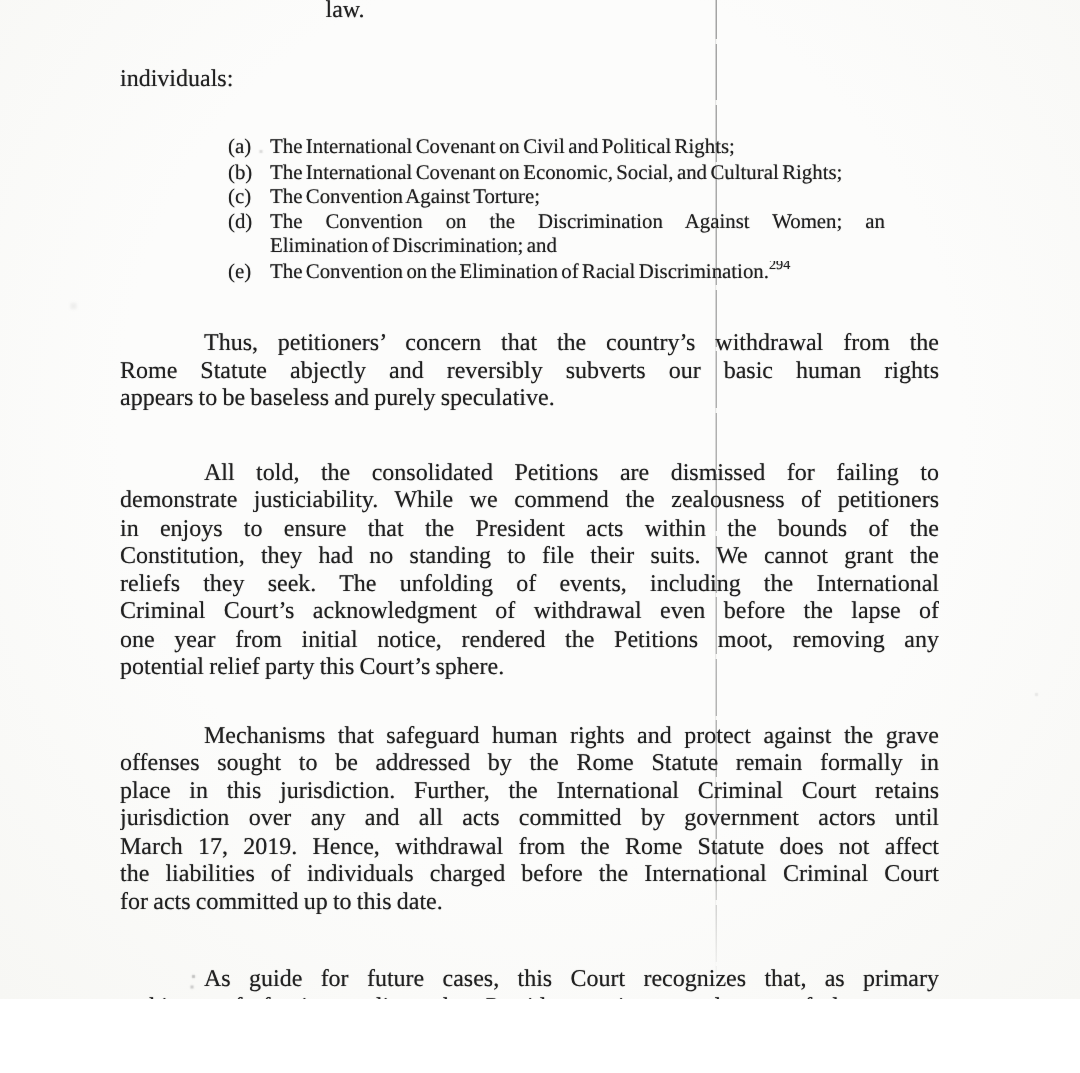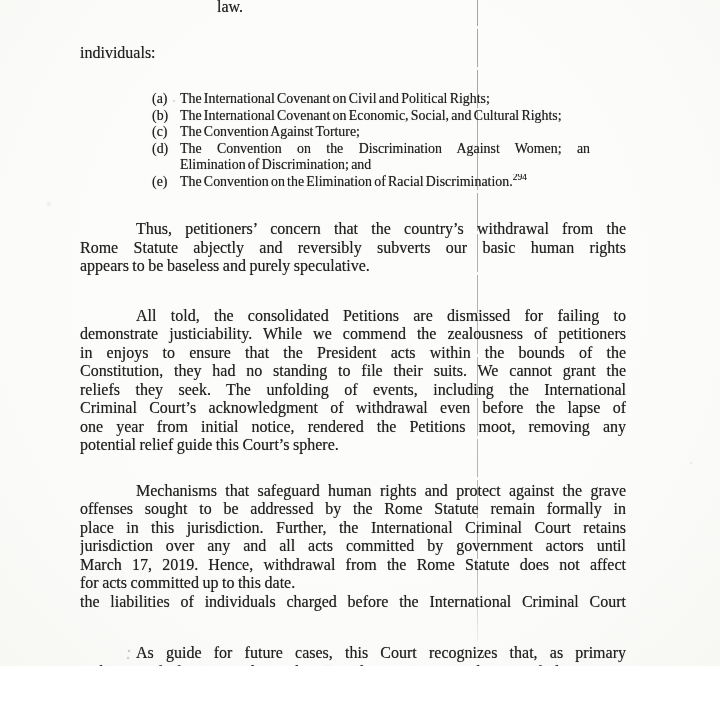--- a/index.html
+++ b/index.html
@@ -114,31 +114,31 @@
     </div>
 
     <div class="para-all-told">
       <div class="line jl first">All told, the consolidated Petitions are dismissed for failing to</div>
       <div class="line jl">demonstrate justiciability. While we commend the zealousness of petitioners</div>
       <div class="line jl">in enjoys to ensure that the President acts within the bounds of the</div>
       <div class="line jl">Constitution, they had no standing to file their suits. We cannot grant the</div>
       <div class="line jl">reliefs they seek. The unfolding of events, including the International</div>
       <div class="line jl">Criminal Court’s acknowledgment of withdrawal even before the lapse of</div>
       <div class="line jl">one year from initial notice, rendered the Petitions moot, removing any</div>
-      <div class="line ll">potential relief guide this Court’s sphere.</div>
+      <div class="line ll">potential relief party this Court’s sphere.</div>
     </div>
 
     <div class="para-mechanisms">
       <div class="line jl first">Mechanisms that safeguard human rights and protect against the grave</div>
       <div class="line jl">offenses sought to be addressed by the Rome Statute remain formally in</div>
       <div class="line jl">place in this jurisdiction. Further, the International Criminal Court retains</div>
       <div class="line jl">jurisdiction over any and all acts committed by government actors until</div>
       <div class="line jl">March 17, 2019. Hence, withdrawal from the Rome Statute does not affect</div>
+      <div class="line jl">the liabilities of individuals charged before the International Criminal Court</div>
       <div class="line ll">for acts committed up to this date.</div>
-      <div class="line jl">the liabilities of individuals charged before the International Criminal Court</div>
     </div>
 
     <div class="para-guide">
       <div class="line jl first">As guide for future cases, this Court recognizes that, as primary</div>
       <div class="line jl">architect of foreign policy, the President enjoys a degree of leeway to</div>
     </div>
 
   </div>
 
   <svg class="pen-mark" viewBox="0 0 36 50" xmlns="http://www.w3.org/2000/svg">

